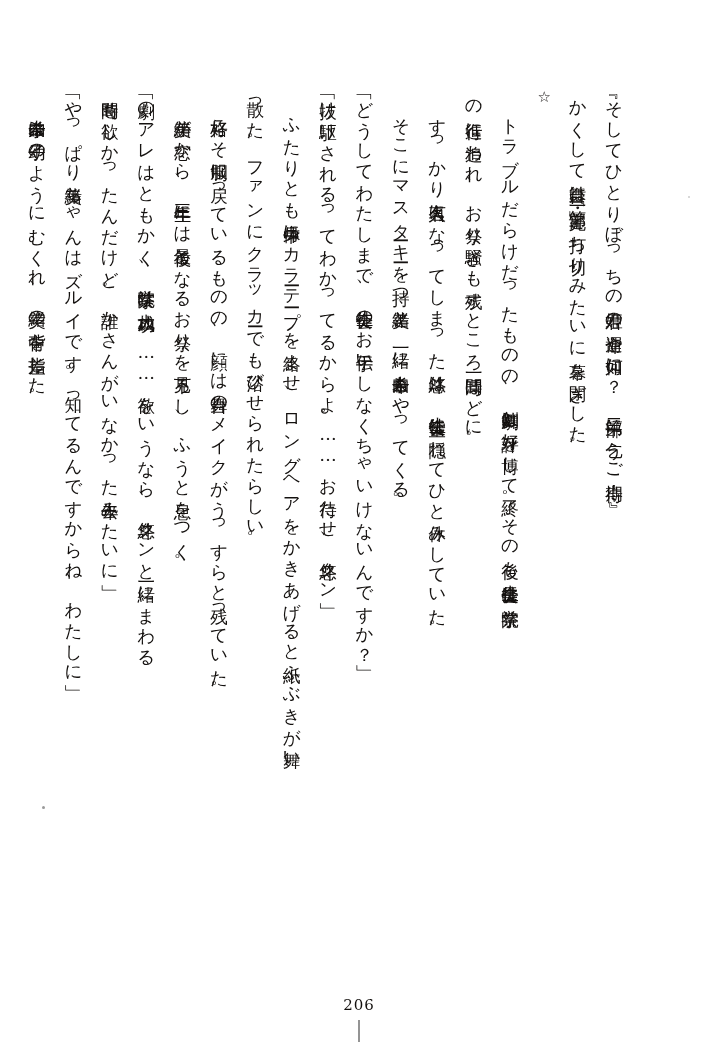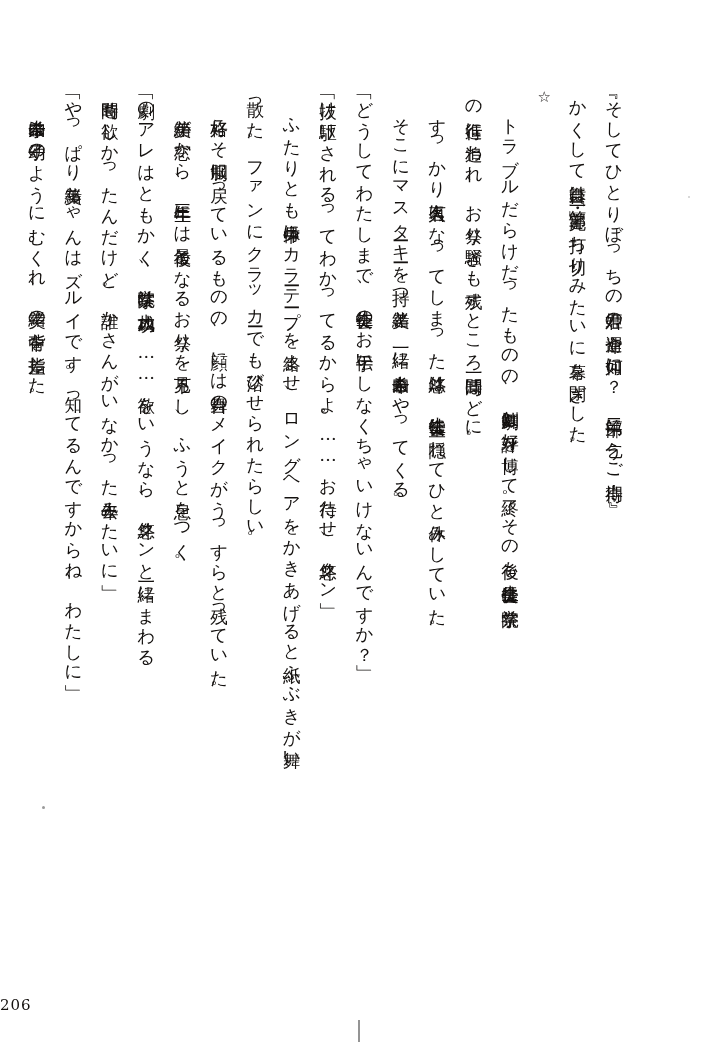--- a/index.html
+++ b/index.html
@@ -55,20 +55,21 @@
     writing-mode: vertical-rl;
     text-orientation: upright;
     font-size: 15px;
   }
 
   .page-number {
     position: absolute;
     left: 0;
     right: 0;
     bottom: 36px;
+    text-align: center;
     font-size: 15px;
     letter-spacing: 0.06em;
     color: #14110f;
     font-family: "DejaVu Serif", "Liberation Serif", serif;
   }
 
   .spine-mark {
     position: absolute;
     bottom: 8px;
     left: 50%;

